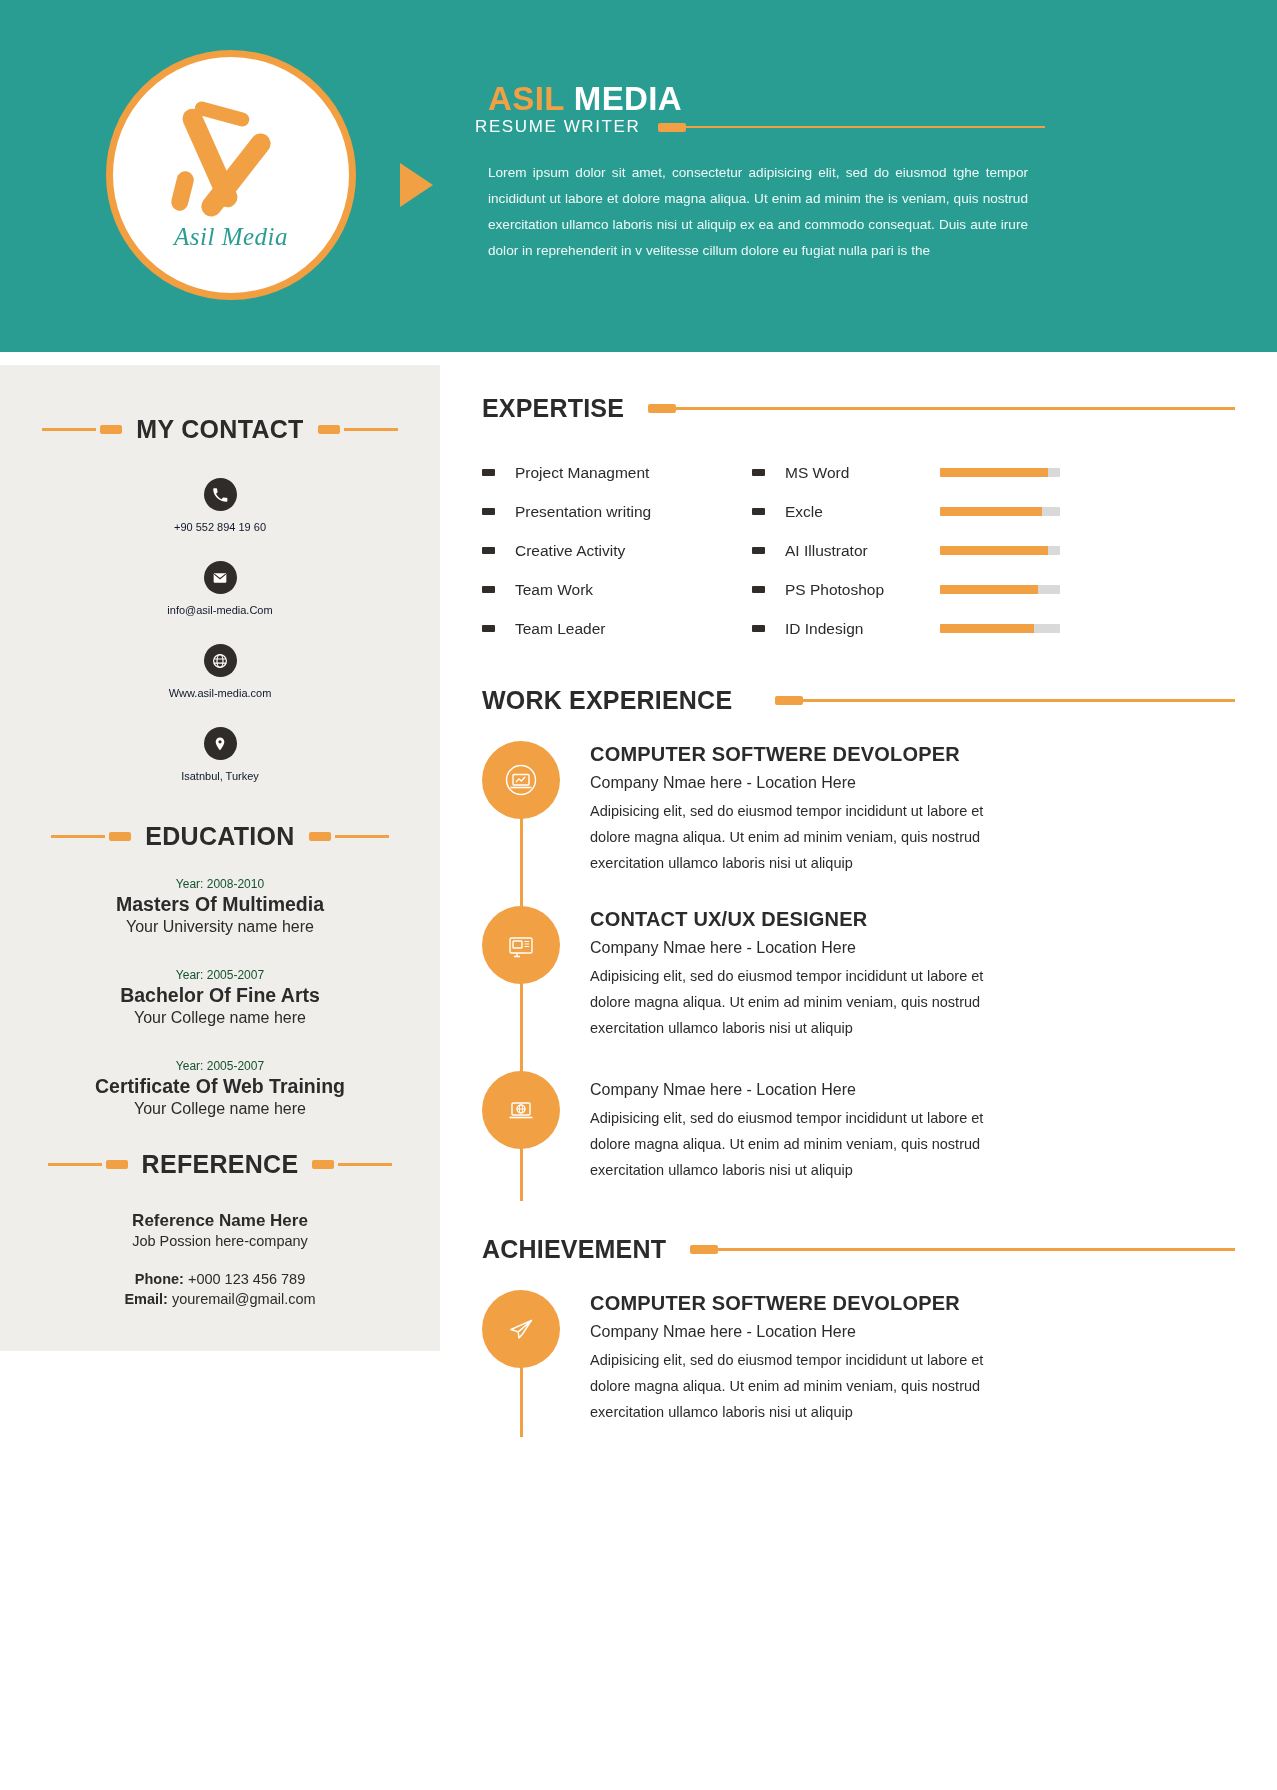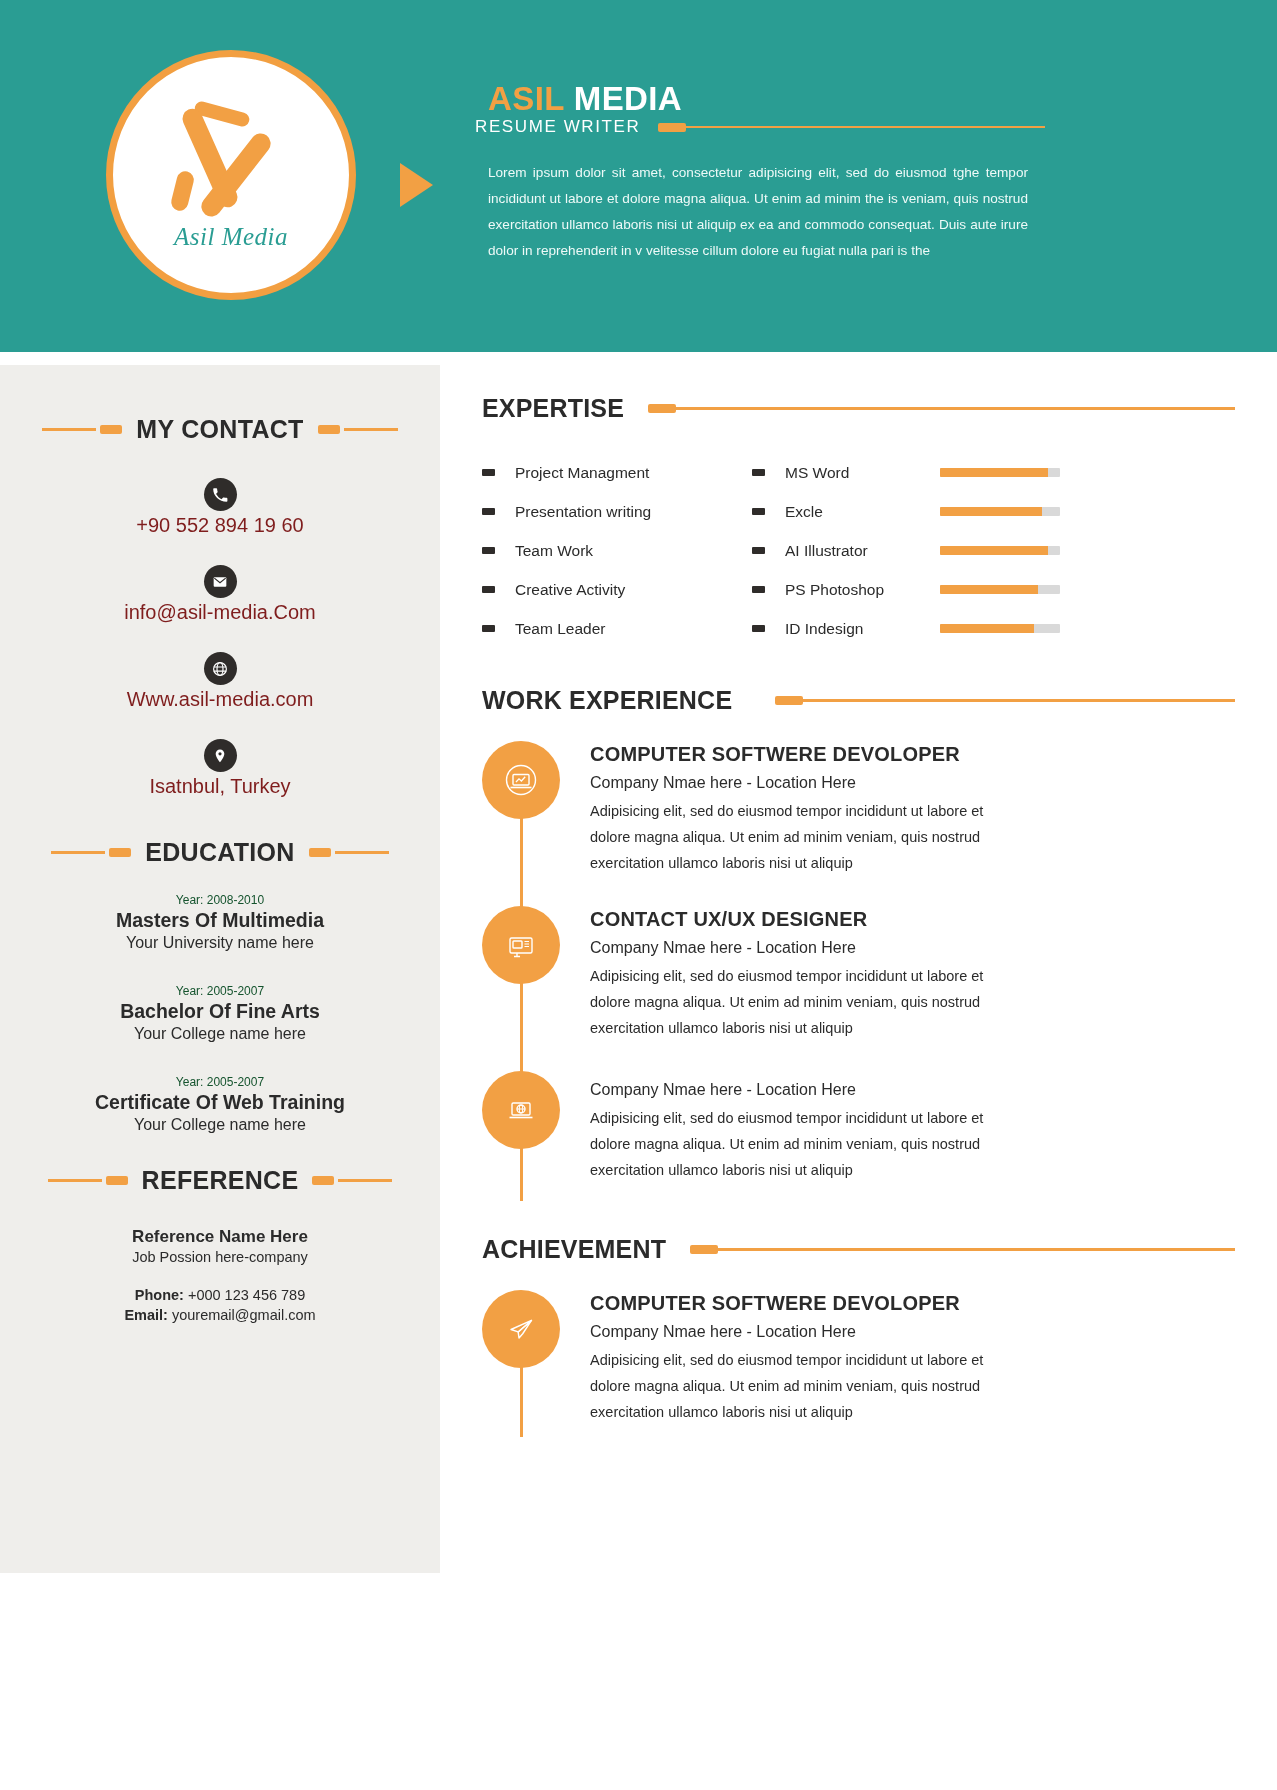--- a/index.html
+++ b/index.html
@@ -59,39 +59,39 @@
   .rule { flex:1; display:flex; align-items:center; margin-left:18px; }
   .rule .cap { width:28px; height:9px; background:#f2a044; border-radius:2px; }
   .rule .ln { flex:1; height:2.5px; background:#f2a044; }
   .summary {
     position:absolute; left:488px; top:160px; width:540px;
     color:#eefaf8; font-size:13.6px; line-height:26px; text-align:justify;
   }
 
   
   .left {
-    position:absolute; left:0; top:365px; width:440px; height:1208px;
+    position:absolute; left:0; top:365px; width:440px; height:986px;
     background:#efeeeb;
   }
   .sec-head { display:flex; align-items:center; justify-content:center; padding:0 12px; }
   .sec-head .dash { display:flex; align-items:center; width:80px; }
   .sec-head .dash .ln { flex:1; height:2.5px; background:#f2a044; }
   .sec-head .dash .cap { width:22px; height:9px; background:#f2a044; border-radius:2px; }
   .sec-head .dash.l .cap { margin-left:4px; }
   .sec-head .dash.r .cap { margin-right:4px; }
   .sec-title { font-size:25px; font-weight:bold; letter-spacing:.3px; margin:0 14px; color:#2b2b2b; }
 
   .contact-list { margin-top:34px; text-align:center; }
   .citem { margin-bottom:28px; }
   .cicon {
     width:33px; height:33px; border-radius:50%; background:#2f2c2a;
     display:inline-flex; align-items:center; justify-content:center;
     color:#fff; font-size:16px; line-height:1;
   }
-  .ctext { margin-top:3px; font-size:20px; color:#7f1d1d; }
+  .ctext { margin-top:10px; font-size:11px; color:#0f172a; }
 
   .edu-item { text-align:center; margin-bottom:32px; }
   .edu-year { font-size:12px; color:#14532d; }
   .edu-deg { font-size:19.5px; font-weight:bold; margin-top:2px; }
   .edu-sch { font-size:16px; margin-top:2px; }
 
   .ref-name { font-size:17px; font-weight:bold; text-align:center; }
   .ref-job { font-size:14.5px; text-align:center; margin-top:2px; }
   .ref-line { font-size:14.5px; text-align:center; margin-top:4px; }
   .ref-line b { font-weight:bold; }
@@ -284,25 +284,25 @@
       <div class="exp-row">
           <div class="bullet"></div>
           <div class="exp-lbl">Project Managment</div>
         </div>
       <div class="exp-row">
           <div class="bullet"></div>
           <div class="exp-lbl">Presentation writing</div>
         </div>
       <div class="exp-row">
           <div class="bullet"></div>
-          <div class="exp-lbl">Team Work</div>
+          <div class="exp-lbl">Creative Activity</div>
         </div>
       <div class="exp-row">
           <div class="bullet"></div>
-          <div class="exp-lbl">Creative Activity</div>
+          <div class="exp-lbl">Team Work</div>
         </div>
       <div class="exp-row">
           <div class="bullet"></div>
           <div class="exp-lbl">Team Leader</div>
         </div>
     </div>
 
     <div class="exp-col b">
       <div class="bar-row">
         <div class="bullet"></div>

